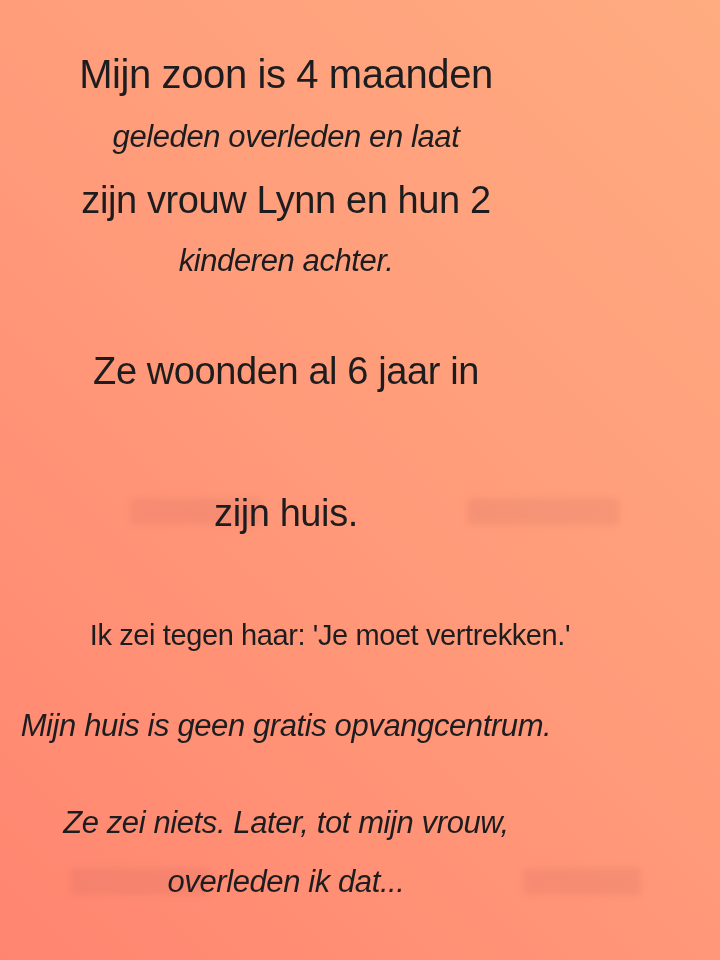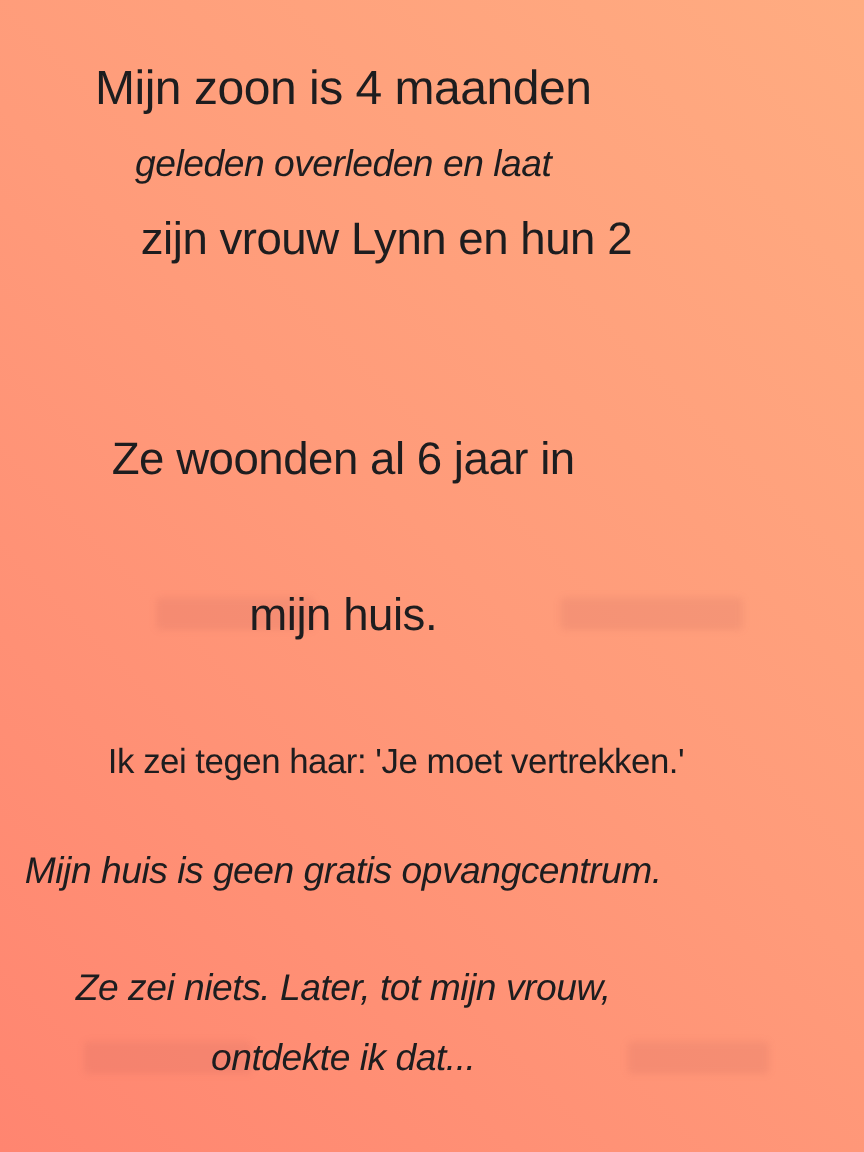--- a/index.html
+++ b/index.html
@@ -28,23 +28,23 @@
     white-space: nowrap;
     z-index: 2;
   }
   .size-xl { font-size: 40px; font-weight: 500; }
   .size-lg { font-size: 38px; font-weight: 500; }
   .size-md { font-size: 31px; font-weight: 400; font-style: italic; }
   .size-sm { font-size: 29px; font-weight: 400; }
 
   .l1  { top: 52px;  }
   .l2  { top: 119px; }
-  .l3  { top: 179px; padding-left: 36px; }
+  .l3  { top: 179px; }
   .l4  { top: 243px; }
-  .l5  { top: 362px; text-align: center; }
+  .l5  { top: 350px; text-align: center; }
   .l6  { top: 492px; }
   .l7  { top: 619px; padding-left: 44px; }
   .l8  { top: 708px; }
   .l9  { top: 805px; }
   .l10 { top: 864px; }
 
   
   .ghost {
     position: absolute;
     height: 27px;
@@ -64,20 +64,21 @@
 <div class="card">
 
   <div class="ghost g1"></div>
   <div class="ghost g2"></div>
   <div class="ghost g3"></div>
   <div class="ghost g4"></div>
 
   <div class="line size-xl l1">Mijn zoon is 4 maanden</div>
   <div class="line size-md l2">geleden overleden en laat</div>
   <div class="line size-lg l3">zijn vrouw Lynn en hun 2</div>
+  <div class="line size-md l4">kinderen achter.</div>
   <div class="line size-lg l5">Ze woonden al 6 jaar in</div>
-  <div class="line size-lg l6">mijn huis.</div>
+  <div class="line size-lg l6">zijn huis.</div>
   <div class="line size-sm l7">Ik zei tegen haar: 'Je moet vertrekken.'</div>
   <div class="line size-md l8">Mijn huis is geen gratis opvangcentrum.</div>
   <div class="line size-md l9">Ze zei niets. Later, tot mijn vrouw,</div>
-  <div class="line size-md l10">ontdekte ik dat...</div>
+  <div class="line size-md l10">overleden ik dat...</div>
 
 </div>
 
 </body></html>

